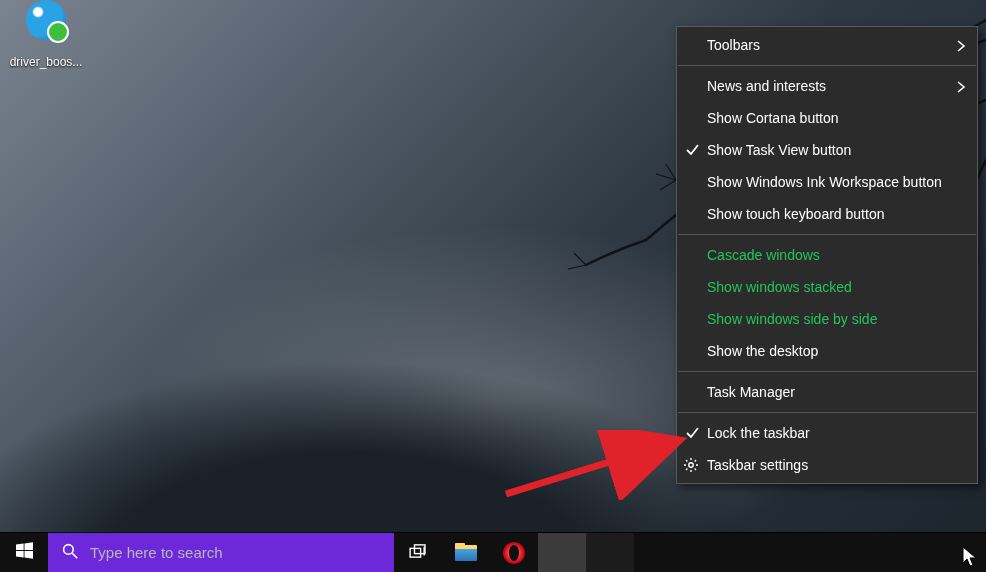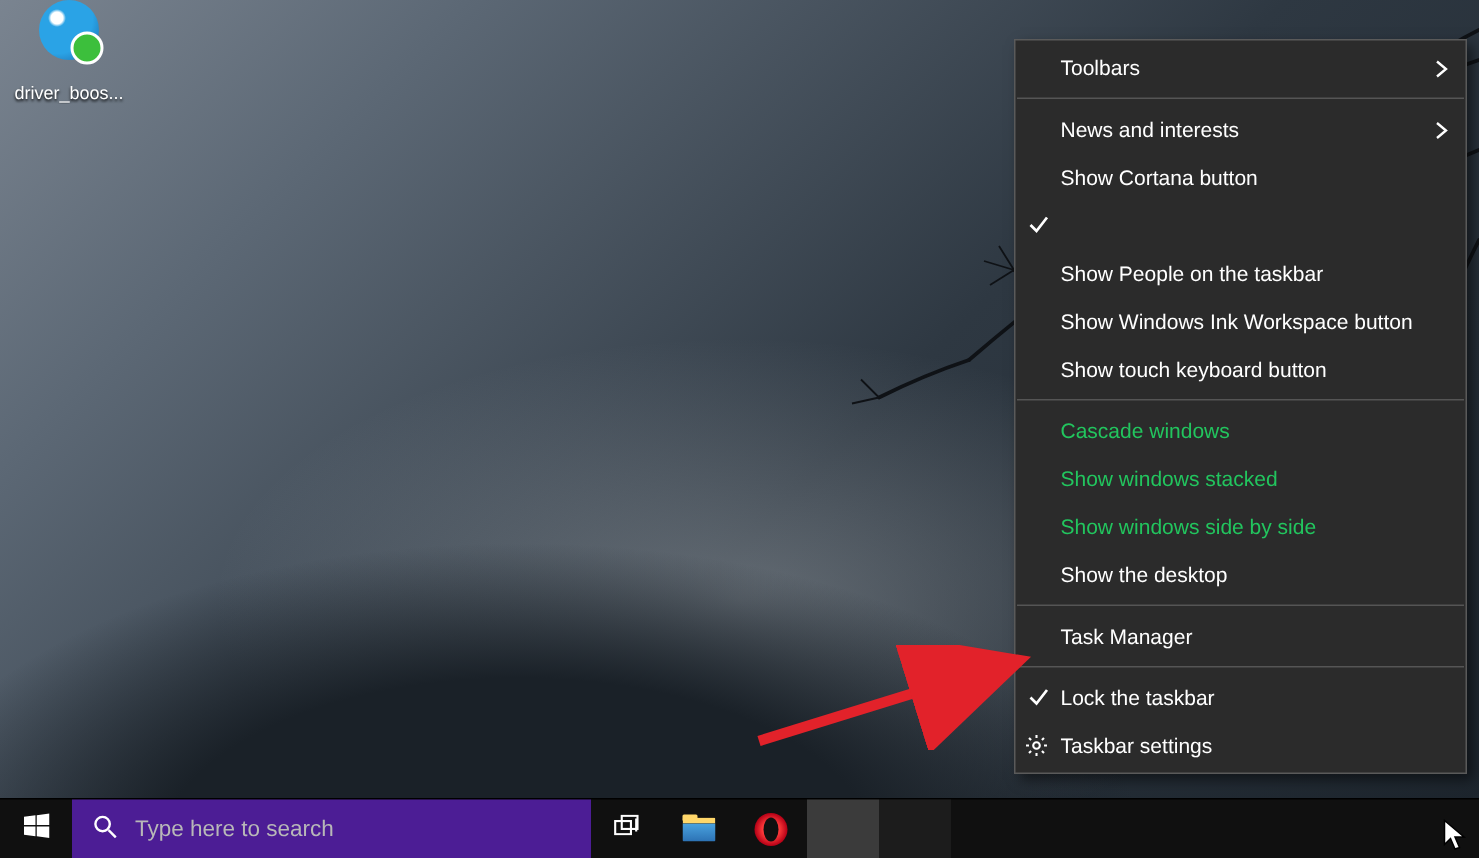--- a/index.html
+++ b/index.html
@@ -48,21 +48,21 @@
     background:#101010; display:flex; align-items:stretch;
     border-top:1px solid #000;
   }
   .taskbar > *{height:100%;}
   .start-btn{
     width:48px; display:flex; align-items:center; justify-content:center;
     color:#fff; cursor:pointer;
   }
   .start-btn svg{width:17px; height:17px; fill:#fff;}
   .search-box{
-    width:346px; background:#4c1d95; display:flex; align-items:center;
+    width:346px; background:#6d28d9; display:flex; align-items:center;
     color:#b8b8b8; font-size:15px; cursor:text; padding:0 8px 0 14px;
   }
   .search-box .mag{margin-right:12px;}
   .search-box .mag svg{width:16px;height:16px;stroke:#fff;fill:none;stroke-width:2;}
   .task-btn{
     width:48px; display:flex; align-items:center; justify-content:center;
     cursor:pointer; color:#fff;
   }
   .filemgr .folder{
     width:22px; height:16px;
@@ -182,23 +182,21 @@
           <polyline points="3 1 9 6 3 11"></polyline>
         </svg></span>
     </div>
     <div class="item enabled">
       <span>Show Cortana button</span>
     </div>
     <div class="item enabled">
       <span class="chk"><svg viewBox="0 0 14 14">
           <polyline points="2 7 6 11 13 2"></polyline>
         </svg></span>
-    </div>
-    <div class="item enabled">
-      <span>Show People on the taskbar</span>
+      <span>Show Task View button</span>
     </div>
     <div class="item enabled">
       <span>Show Windows Ink Workspace button</span>
     </div>
     <div class="item enabled">
       <span>Show touch keyboard button</span>
     </div>
     <div class="sep"></div>
     <div class="item disabled">
       <span>Cascade windows</span>

